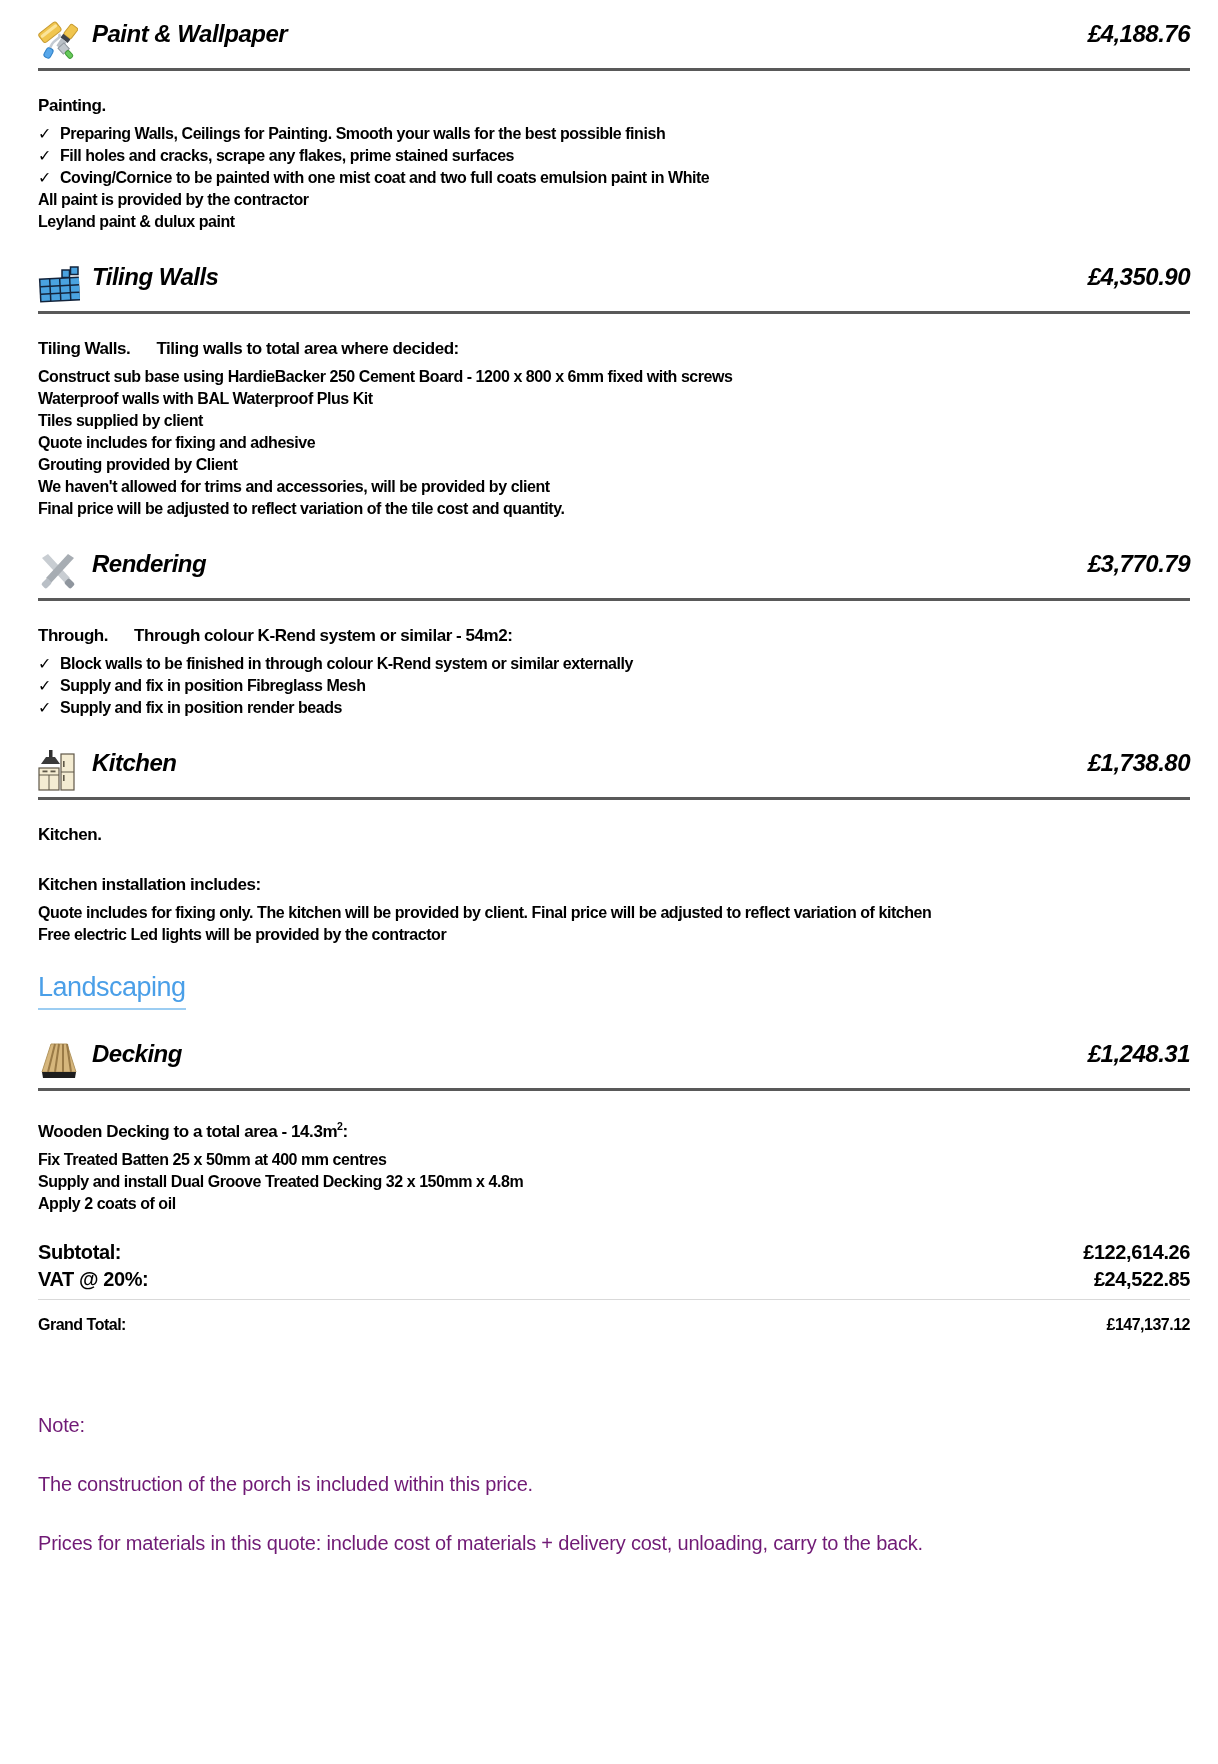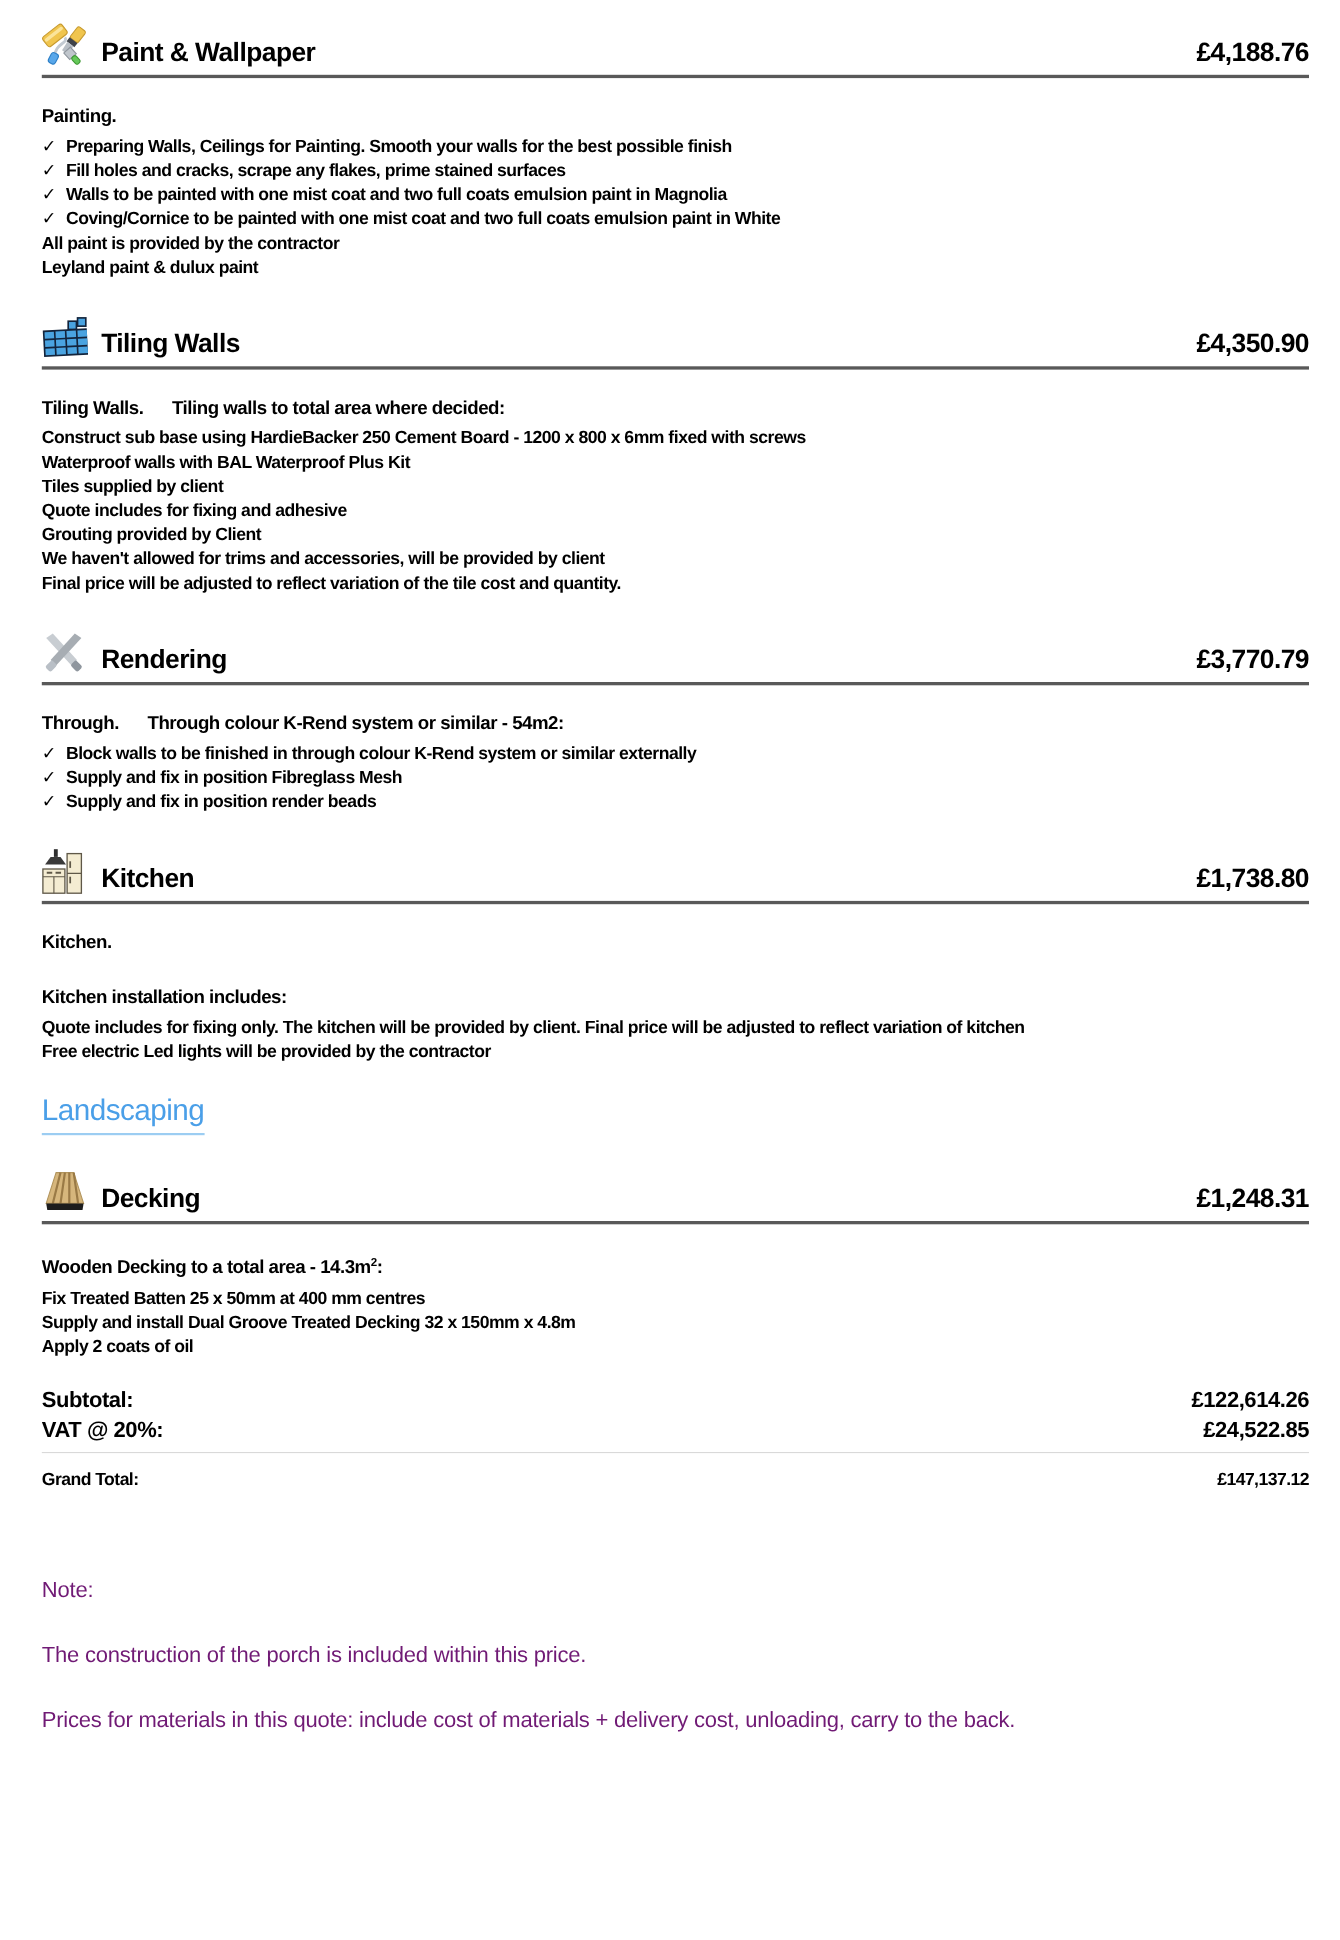--- a/index.html
+++ b/index.html
@@ -5,21 +5,21 @@
   * { box-sizing: border-box; }
   html, body { margin: 0; padding: 0; background: #ffffff; }
   body {
     width: 1218px; height: 1764px; overflow: hidden;
     font-family: "Liberation Sans", sans-serif; color: #000;
   }
   .page { padding: 14px 28px 0 38px; }
 
   .section { margin-top: 30px; }
   #doc .section:first-child { margin-top: 6px; }
-  .sec-header { display: flex; align-items: flex-end; }
+  .sec-header { display: flex; align-items: flex-start; font-style: italic; }
   .sec-icon { width: 44px; height: 42px; display: inline-flex; align-items: center; justify-content: flex-start; margin-right: 10px; flex: 0 0 auto; }
   .sec-title { font-size: 24px; font-weight: bold; letter-spacing: -0.5px; }
   .sec-price { margin-left: auto; font-size: 24px; font-weight: bold; letter-spacing: -0.5px; }
   .sec-rule { border: none; border-top: 3px solid #595959; margin-top: 6px; }
   .sec-body { margin-top: 24px; font-size: 16px; font-weight: bold; letter-spacing: -0.45px; line-height: 22px; }
   .b-heading { font-size: 17px; margin-bottom: 6px; }
   .b-heading .lead { margin-right: 26px; margin-top: 12px; }
   .b-check .check-glyph { font-weight: 400; margin-right: 9px; }
   .b-spacer { height: 22px; }
   sup { font-size: 62%; }
@@ -66,21 +66,20 @@
             </svg>
           </span>
           <span class="sec-title">Paint &amp; Wallpaper</span>
           <span class="sec-price">£4,188.76</span>
         </div>
         <div class="sec-rule"></div>
         <div class="sec-body">
           <div class="b-heading">Painting.</div>
           <div class="b-check"><span class="check-glyph">✓</span><span>Preparing Walls, Ceilings for Painting. Smooth your walls for the best possible finish</span></div>
           <div class="b-check"><span class="check-glyph">✓</span><span>Fill holes and cracks, scrape any flakes, prime stained surfaces</span></div>
-          <div class="b-check"><span class="check-glyph">✓</span><span>Walls to be painted with one mist coat and two full coats emulsion paint in Magnolia</span></div>
           <div class="b-check"><span class="check-glyph">✓</span><span>Coving/Cornice to be painted with one mist coat and two full coats emulsion paint in White</span></div>
           <div class="b-plain">All paint is provided by the contractor</div>
           <div class="b-plain">Leyland paint &amp; dulux paint</div>
         </div>
       </section>
       <section class="section">
         <div class="sec-header">
           <span class="sec-icon">
             <svg width="42" height="38" viewBox="0 0 42 38">
               <rect x="24" y="5" width="7.5" height="7.5" fill="#4aa3e0" stroke="#13243c" stroke-width="1.5"></rect>

